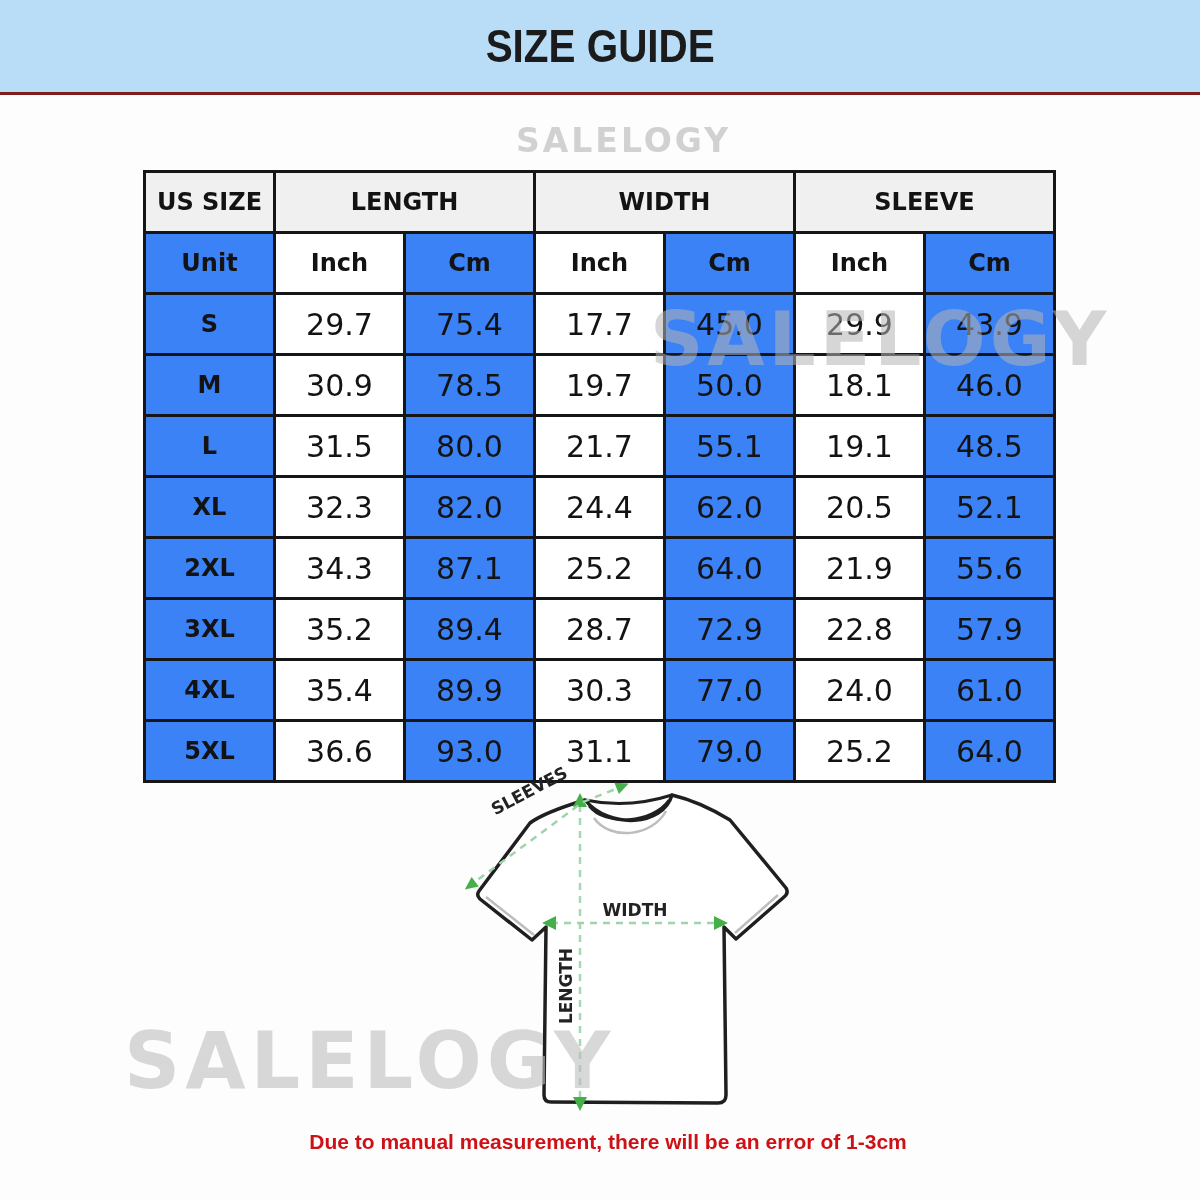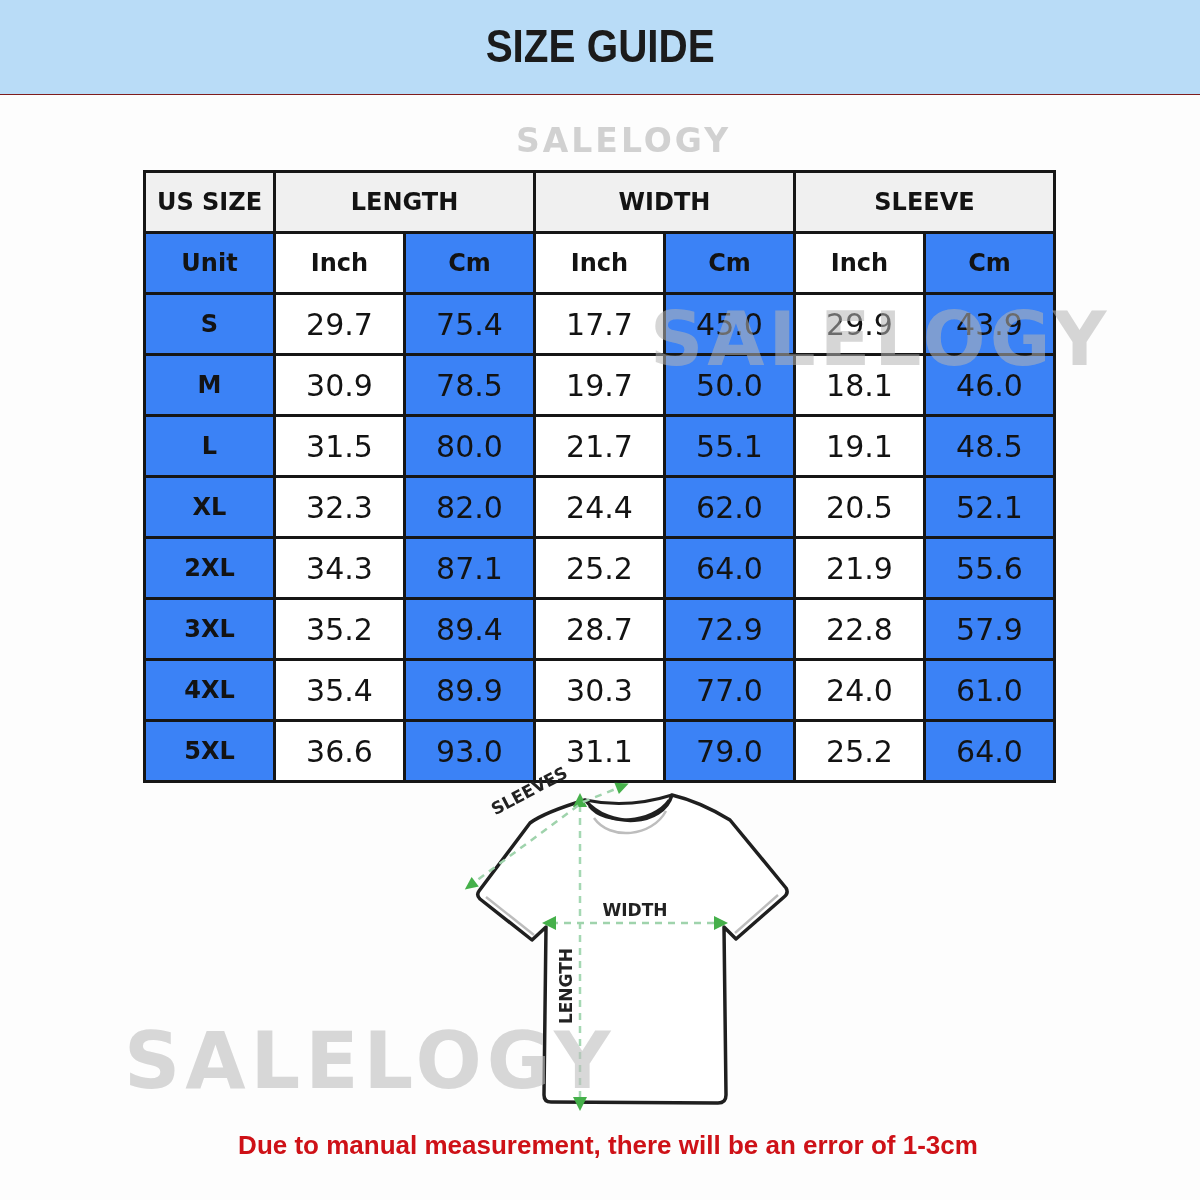--- a/index.html
+++ b/index.html
@@ -2,21 +2,21 @@
 <html><head>
 <meta charset="utf-8">
 <style>
   * { margin:0; padding:0; box-sizing:border-box; }
   html,body { width:1200px; height:1200px; background:#ffffff; overflow:hidden;
               font-family:"Liberation Sans", sans-serif; }
   .canvas { position:relative; width:1200px; height:1200px; background:#fdfdfd; }
 
   
   .header-band { position:absolute; left:0; top:0; width:1200px; height:95px;
-                 background:#b9dcf7; border-bottom:1px solid #7f1d1d;
+                 background:#b9dcf7; border-bottom:3px solid #7f1d1d;
                  text-align:center; }
   .header-band h1 { line-height:92px; font-size:47px; font-weight:800;
                     color:#1b1b1b; letter-spacing:0px; }
   .title-inner { display:inline-block; transform:scaleX(0.86); transform-origin:center; }
 
   
   .wm { position:absolute; font-weight:800; z-index:6; pointer-events:none;
         font-family:"DejaVu Sans", sans-serif; white-space:nowrap; }
   .wm-top    { left:516px; top:121px; font-size:33px; letter-spacing:3px; color:rgba(173,173,173,0.55); }
   .wm-mid    { left:650px; top:296px; font-size:74px; letter-spacing:4px; color:rgba(181,181,181,0.55); }
@@ -35,21 +35,21 @@
   .size-table td.size-cell { font-size:24px; font-weight:800; }
   .size-table td.val-cell  { font-size:30px; font-weight:400; }
 
   
   .shirt-svg { position:absolute; left:420px; top:745px; z-index:3; }
   .diagram-label { font-family:"DejaVu Sans", sans-serif; font-weight:800;
                    fill:#222222; }
 
   
   .footer-note { position:absolute; left:0; top:1130px; width:1200px;
-                 text-align:center; font-size:26px; font-weight:700;
+                 text-align:center; font-size:21px; font-weight:700;
                  color:#ce1117;padding-left:16px; }
 </style>
 </head>
 <body>
 
 <div class="canvas">
 
   <div class="header-band" style="background: rgb(185, 220, 247);">
     <h1><span class="title-inner">SIZE GUIDE</span></h1>
   </div>

